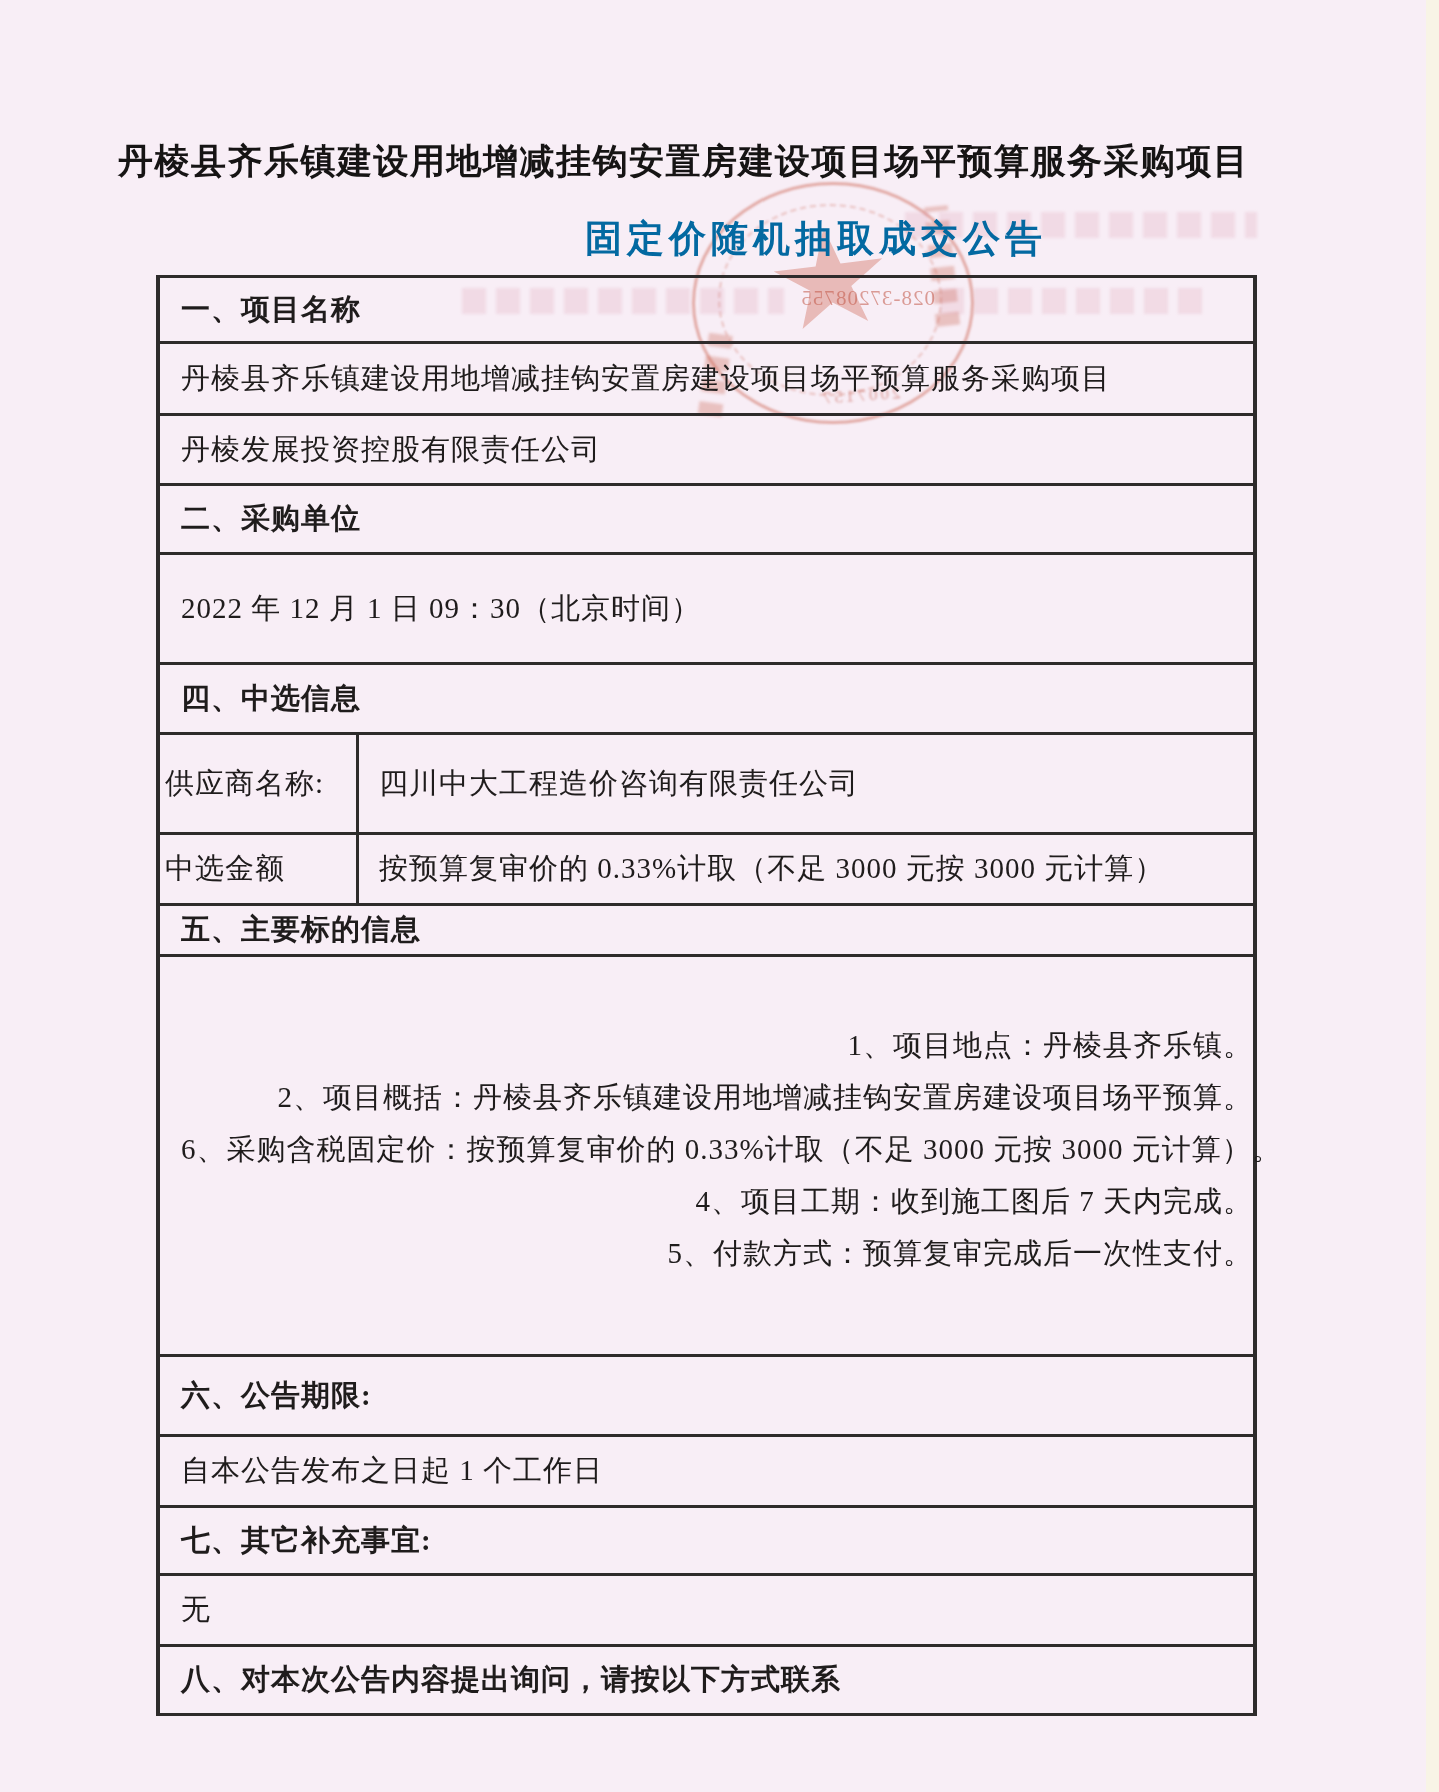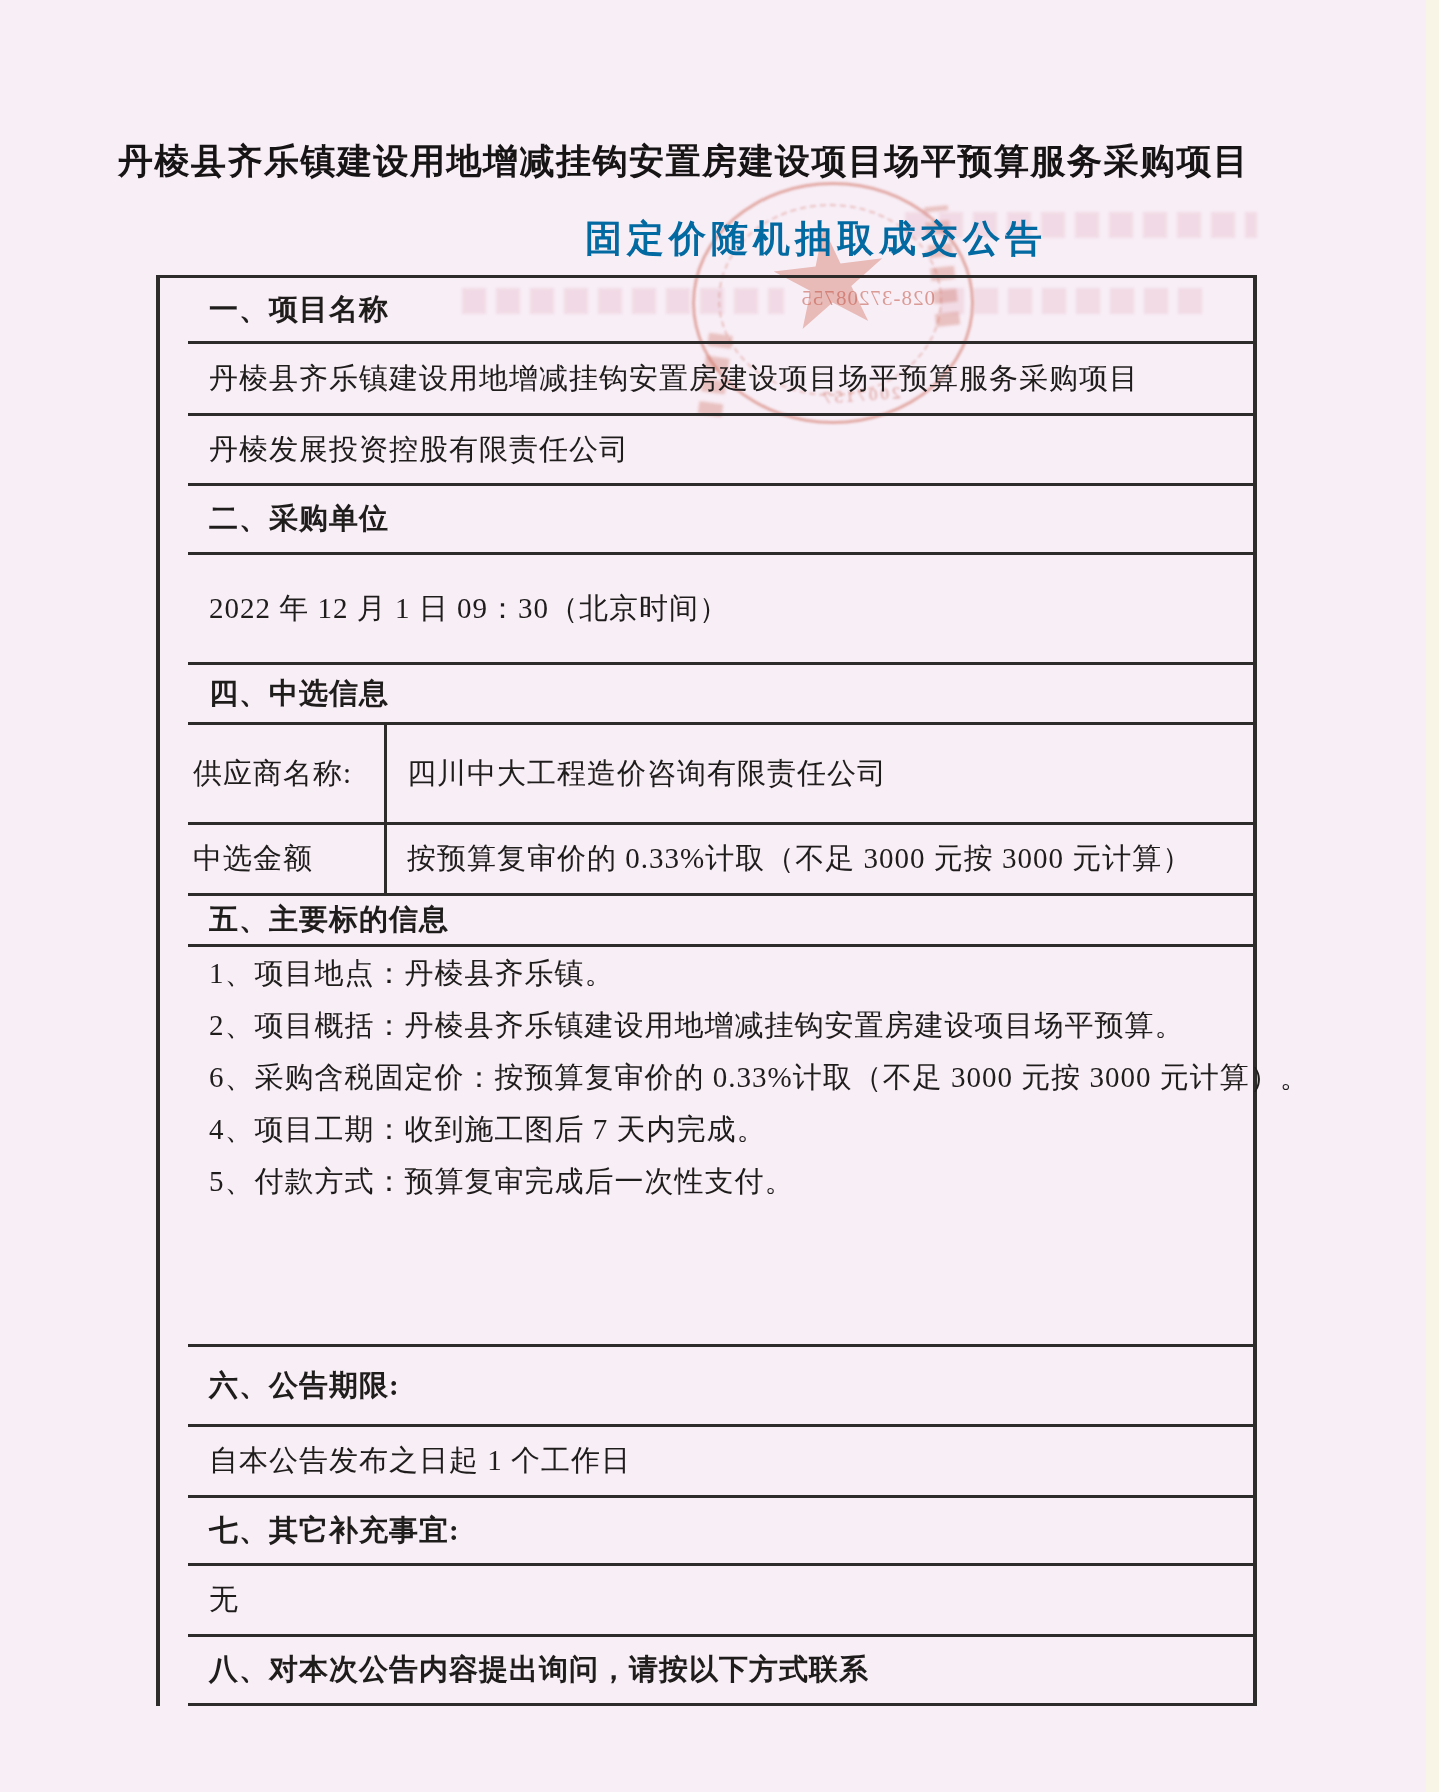--- a/index.html
+++ b/index.html
@@ -96,33 +96,32 @@
     background:transparent;
   }
   .row{
     position:relative;
     border-bottom:3px solid var(--line);
     box-sizing:border-box;
     display:flex;align-items:center;
     padding-left:21px;
     font-size:29px;letter-spacing:1px;
     white-space:nowrap;
-    margin-left:28px;
   }
   .row.section{font-weight:700;}
   .row.pair{padding-left:0;}
   .plabel{
     width:199px;align-self:stretch;
     border-right:3px solid var(--line);
     box-sizing:border-box;
     display:flex;align-items:center;
     padding-left:5px;flex:none;
   }
   .pvalue{flex:1;padding-left:20px;display:flex;align-items:center;}
-  .row.listrow{display:block;}
+  .row.listrow{display:block;padding-top:62px;text-align:right;}
   .listrow .li{height:52px;line-height:52px;}
 </style>
 </head>
 <body>
 
 <div class="canvas">
 
   <div class="edge-strip"></div>
 
   <div class="seal">
@@ -154,21 +153,21 @@
       <span>丹棱发展投资控股有限责任公司</span>
     </div>
     <div class="row section" style="height:69px">
       <span>二、采购单位</span>
     </div>
 
     <div class="row" style="height:110px">
       <span>2022 年 12 月 1 日 09：30（北京时间）</span>
     </div>
 
-    <div class="row section" style="height:60px">
+    <div class="row section" style="height:70px">
       <span>四、中选信息</span>
     </div>
 
     <div class="row pair" style="height:100px">
       <div class="plabel">
         <span>供应商名称:</span>
       </div>
       <div class="pvalue">
         <span>四川中大工程造价咨询有限责任公司</span>
       </div>

